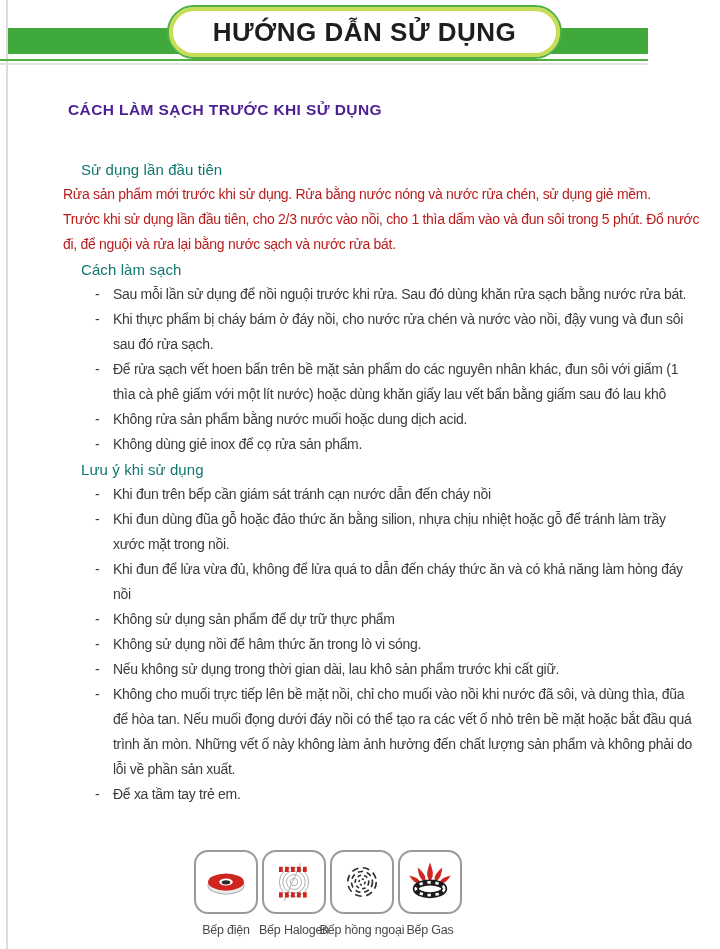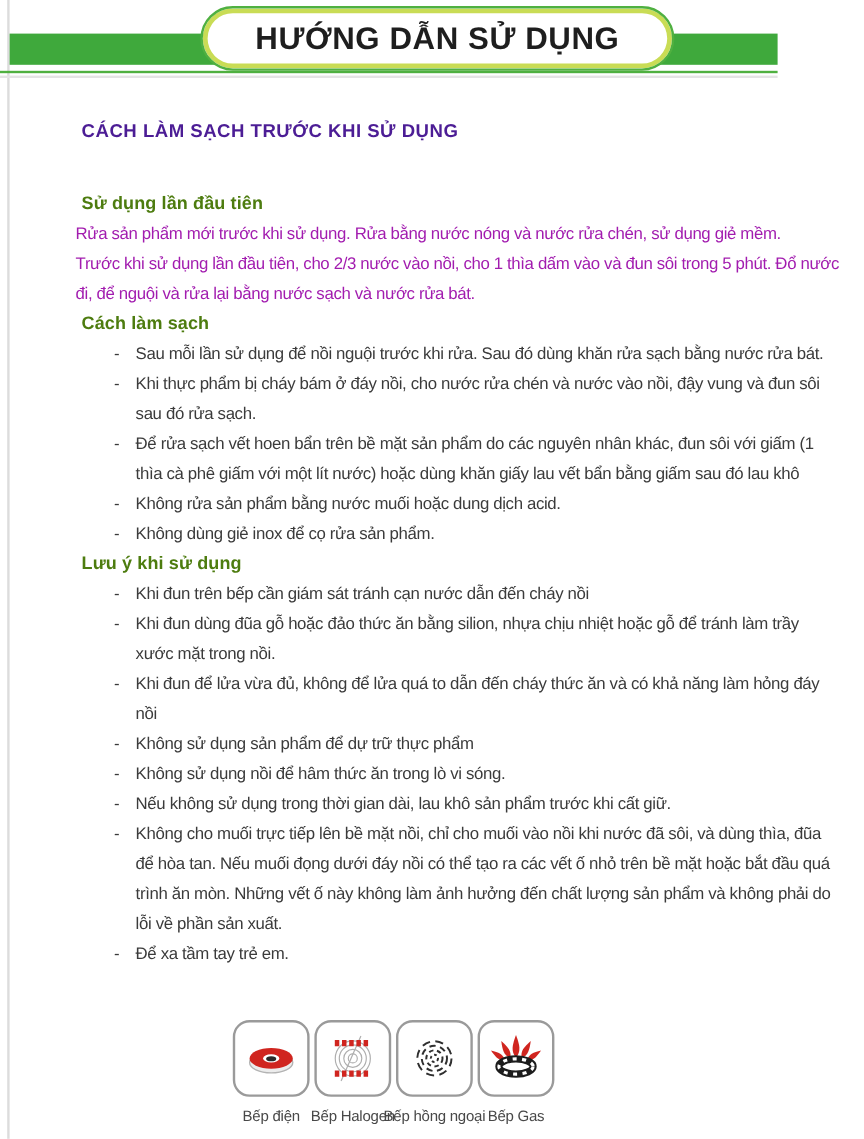--- a/index.html
+++ b/index.html
@@ -27,24 +27,24 @@
     font-size:26px;font-weight:bold;color:#1e1e1e;letter-spacing:0.5px;white-space:nowrap;
   }
 
   
   .content{position:absolute;left:63px;right:20px;top:0;}
   .doc-title{
     margin:100px 0 37px 5px;font-size:15.5px;font-weight:bold;color:#4c1d95;
     letter-spacing:0.4px;line-height:20px;
   }
   .section-heading{
-    margin:0 0 0 5px;font-size:15px;font-weight:bold;color:#4d7c0f;
+    margin:0 0 0 18px;font-size:15px;font-weight:normal;color:#0f766e;
     line-height:25px;letter-spacing:0.1px;
   }
-  .para{font-size:14px;line-height:25px;letter-spacing:-0.3px;color:#a21caf;}
+  .para{font-size:14px;line-height:25px;letter-spacing:-0.3px;color:#b91c1c;}
   .bullet{display:flex;align-items:flex-start;font-size:14px;line-height:25px;letter-spacing:-0.3px;}
   .bullet .dash{width:18px;margin-left:32px;flex:none;color:#3b3b3b;}
   .bullet .btext{flex:1;color:#3b3b3b;}
 
   
   .stoves{position:absolute;left:0;top:850px;width:656px;display:flex;justify-content:center;gap:0;}
   .stove{display:flex;flex-direction:column;align-items:center;width:68px;}
   .stove-box{
     width:64px;height:64px;border:2px solid #9a9a9a;border-radius:14px;
     display:flex;align-items:center;justify-content:center;background:#fff;box-sizing:border-box;

